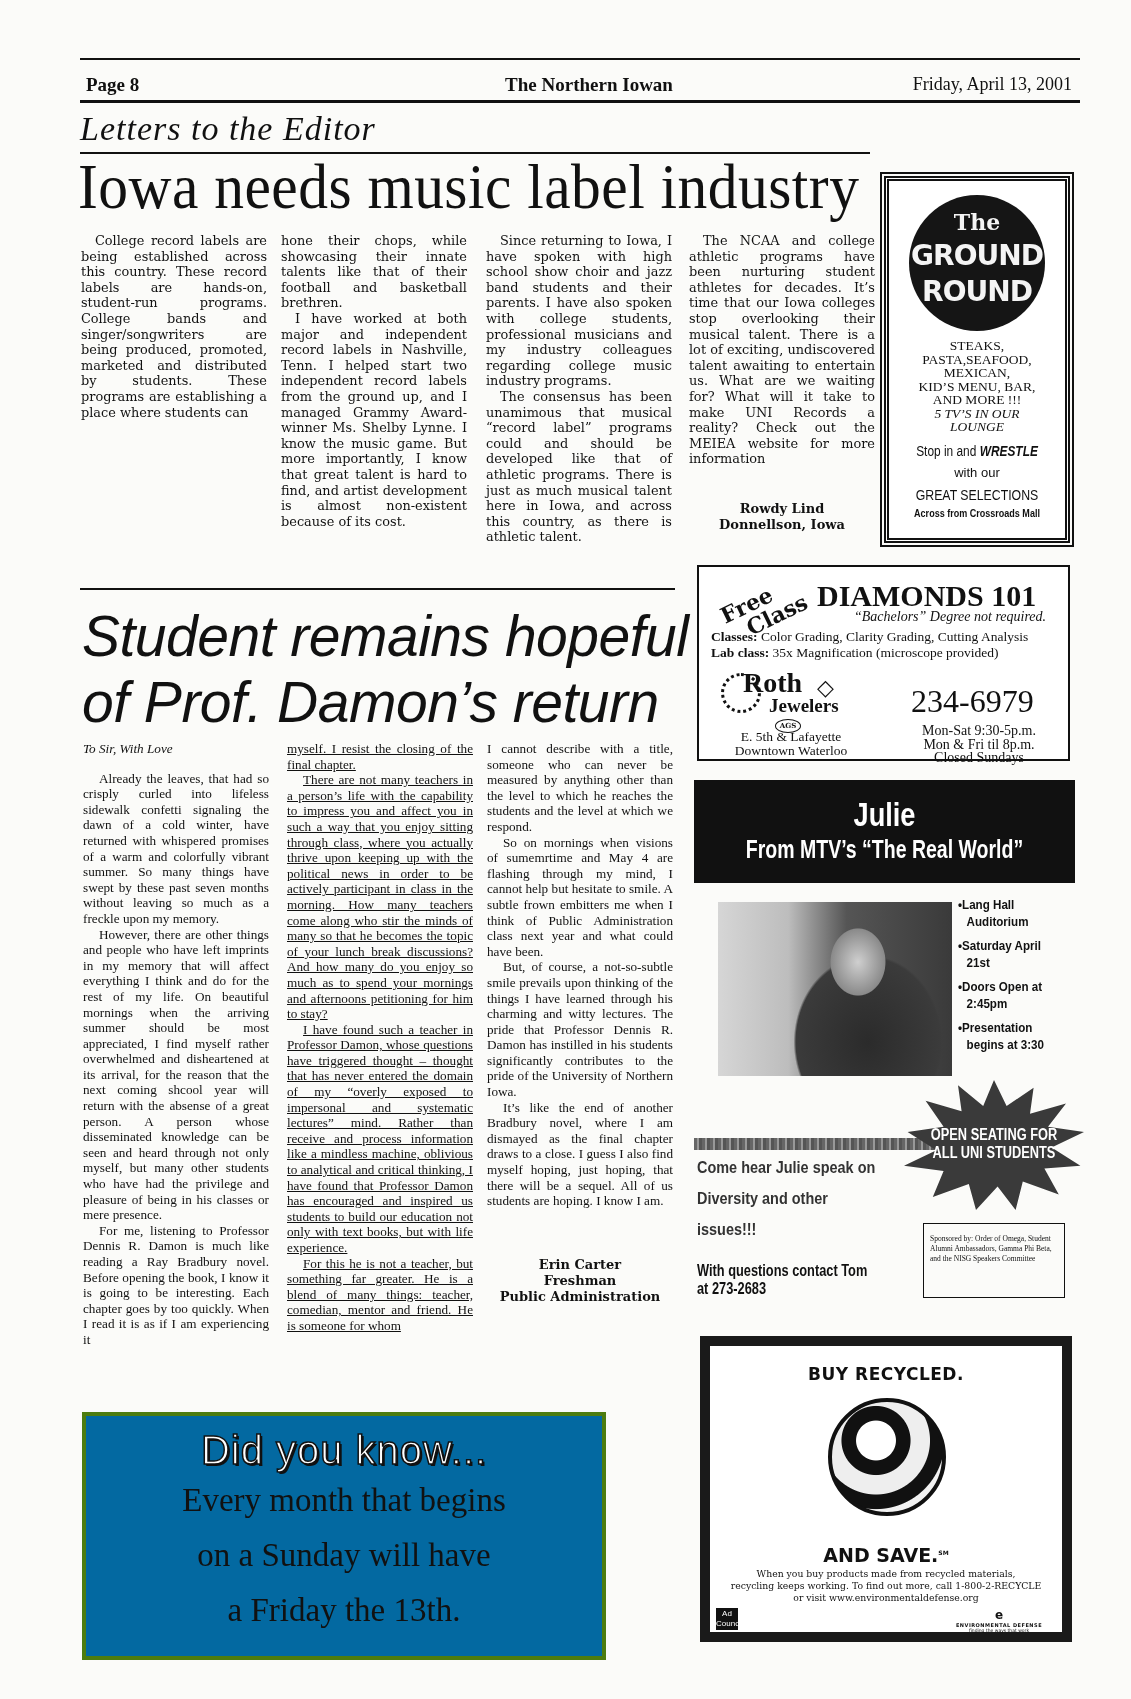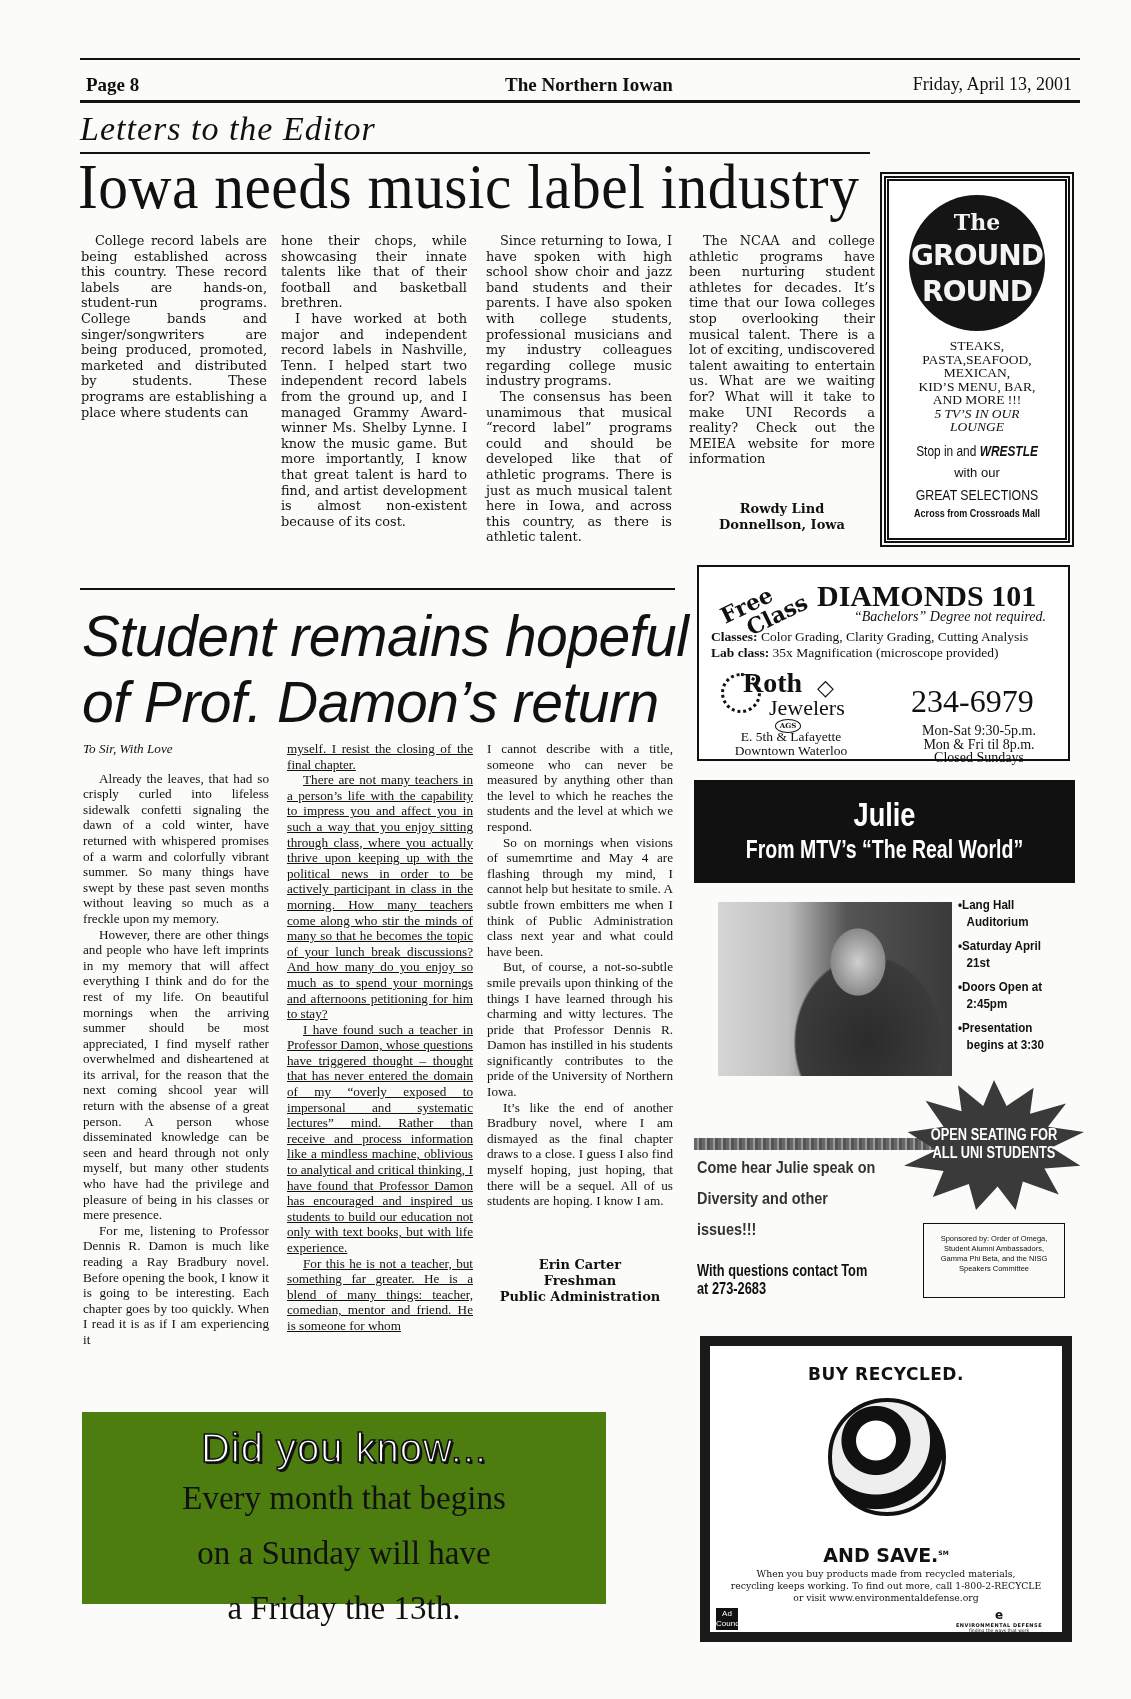--- a/index.html
+++ b/index.html
@@ -45,21 +45,21 @@
 
   
   .dia-ad { position: absolute; left: 697px; top: 565px; width: 373px; height: 196px; border: 2px solid #111; background: #fff; font-family: "DejaVu Serif", serif; }
   .dia-free { position: absolute; left: 30px; top: 10px; font-size: 22px; font-weight: bold; transform: rotate(-26deg); transform-origin: left top; line-height: 22px; }
   .dia-title { position: absolute; left: 118px; top: 12px; font-family: "Liberation Serif", serif; font-weight: bold; font-size: 30px; }
   .dia-sub { position: absolute; left: 155px; top: 42px; font-family: "Liberation Serif", serif; font-style: italic; font-size: 14px; }
   .dia-lines { position: absolute; left: 12px; top: 62px; font-family: "Liberation Serif", serif; font-size: 13.5px; line-height: 16px; }
   .dia-logo { position: absolute; left: 22px; top: 104px; width: 130px; height: 45px; }
   .dia-logo .ring { position: absolute; left: 0; top: 2px; width: 40px; height: 40px; border: 3px dotted #111; border-radius: 50%; }
   .dia-logo .roth { position: absolute; left: 22px; top: -4px; font-family: "Liberation Serif", serif; font-size: 28px; font-weight: bold; }
-  .dia-logo .jw { position: absolute; left: 48px; top: 24px; font-family: "Liberation Serif", serif; font-size: 22px; font-weight: normal; }
+  .dia-logo .jw { position: absolute; left: 48px; top: 24px; font-family: "Liberation Serif", serif; font-size: 19px; font-weight: bold; }
   .dia-logo .gem { position: absolute; left: 96px; top: 4px; font-size: 22px; }
   .dia-ags { position: absolute; left: 76px; top: 152px; width: 26px; height: 14px; border: 1px solid #111; border-radius: 50%; font-size: 7px; text-align: center; line-height: 12px; font-weight: bold; }
   .dia-addr { position: absolute; left: 12px; top: 163px; width: 160px; text-align: center; font-family: "Liberation Serif", serif; font-size: 13.5px; line-height: 14px; }
   .dia-phone { position: absolute; left: 212px; top: 116px; font-family: "Liberation Serif", serif; font-size: 32px; }
   .dia-hours { position: absolute; left: 200px; top: 157px; width: 160px; text-align: center; font-family: "Liberation Serif", serif; font-size: 14px; line-height: 13.5px; }
 
   
   .julie-banner { position: absolute; left: 694px; top: 780px; width: 381px; height: 103px; background: #111; color: #fff; text-align: center; font-family: "Liberation Sans", sans-serif; font-weight: bold; }
   .julie-banner .n { font-size: 34px; line-height: 40px; margin-top: 14px; transform: scaleX(0.8); }
   .julie-banner .s { font-size: 25px; line-height: 30px; transform: scaleX(0.78); }
@@ -69,24 +69,24 @@
       linear-gradient(90deg, #d6d6d6 0%, #bdbdbd 30%, #555 55%, #3a3a3a 100%); }
   .julie-bullets { position: absolute; left: 958px; top: 896px; width: 118px; font-family: "Liberation Sans", sans-serif; font-weight: bold; font-size: 13.5px; line-height: 17px; transform: scaleX(0.86); transform-origin: left; }
   .julie-bullets li { list-style: none; margin-bottom: 7px; padding-left: 10px; text-indent: -10px; }
   .julie-bullets li::before { content: "\2022 "; }
   .julie-divider { position: absolute; left: 694px; top: 1138px; width: 290px; height: 12px; background: repeating-linear-gradient(90deg, #666 0 3px, #999 3px 5px, #555 5px 8px); }
   .starburst { position: absolute; left: 904px; top: 1080px; width: 180px; height: 130px; background: #3a3a3a;
       clip-path: polygon(50% 0%, 57% 20%, 72% 6%, 70% 26%, 90% 18%, 80% 36%, 100% 40%, 82% 52%, 98% 66%, 78% 68%, 86% 88%, 66% 78%, 62% 100%, 52% 82%, 40% 100%, 36% 80%, 16% 90%, 22% 70%, 0% 66%, 18% 54%, 2% 40%, 22% 36%, 12% 16%, 32% 24%, 30% 4%, 44% 20%); }
   .starburst-text { position: absolute; left: 904px; top: 1126px; width: 180px; text-align: center; color: #fff; font-family: "Liberation Sans", sans-serif; font-weight: bold; font-size: 16px; line-height: 18px; transform: scaleX(0.8); }
   .julie-speak { position: absolute; left: 697px; top: 1152px; width: 220px; font-family: "Liberation Sans", sans-serif; font-weight: bold; color: #333; font-size: 17px; line-height: 31px; transform: scaleX(0.85); transform-origin: left; }
   .julie-contact { position: absolute; left: 697px; top: 1262px; width: 220px; font-family: "Liberation Sans", sans-serif; font-weight: bold; font-size: 16px; line-height: 18px; transform: scaleX(0.8); transform-origin: left; }
-  .sponsor-box { position: absolute; left: 923px; top: 1223px; width: 142px; height: 75px; border: 1px solid #111; padding: 10px 6px 0 6px; font-family: Liberation Sans, sans-serif; font-size: 7.5px; line-height: 10px; text-align: center; }
-
-  
-  .dyk { position: absolute; left: 82px; top: 1412px; width: 524px; height: 192px; background: #4d7c0f; border: 2px solid #4d7c0f; text-align: center; }
+  .sponsor-box { position: absolute; left: 923px; top: 1223px; width: 142px; height: 75px; border: 1px solid #111; padding: 10px 6px 0 6px; font-family: Liberation Serif, serif; font-size: 7.5px; line-height: 10px; }
+
+  
+  .dyk { position: absolute; left: 82px; top: 1412px; width: 524px; height: 248px; background: #0369a1; border: 4px solid #4d7c0f; text-align: center; }
   .dyk .h { margin-top: 12px; font-family: "Liberation Sans", sans-serif; font-size: 40px; color: #fff; -webkit-text-stroke: 1.5px #111; text-shadow: 2px 2px 0 #111; letter-spacing: 1px; }
   .dyk .b { font-family: "Liberation Serif", serif; font-size: 33px; line-height: 55px; color: #111; }
 
   
   .rec-ad { position: absolute; left: 700px; top: 1336px; width: 372px; height: 306px; border: 10px solid #1a1a1a; background: #fff; }
   .rec-ad .inner { position: absolute; inset: 0; border: 2px dashed #fff; }
   .rec-title { position: absolute; top: 18px; width: 100%; text-align: center; font-family: "DejaVu Sans", sans-serif; font-weight: bold; font-size: 17px; letter-spacing: 0.5px; }
   .rec-globe { position: absolute; left: 118px; top: 52px; width: 118px; height: 118px; border-radius: 50%; border: 4px solid #111;
       background: radial-gradient(circle at 40% 35%, #fff 0 20%, #111 21% 35%, #eee 36% 55%, #111 56% 70%, #f2f2f2 71%); }
   .rec-save { position: absolute; top: 198px; width: 100%; text-align: center; font-family: "DejaVu Sans", sans-serif; font-weight: bold; font-size: 19px; }

